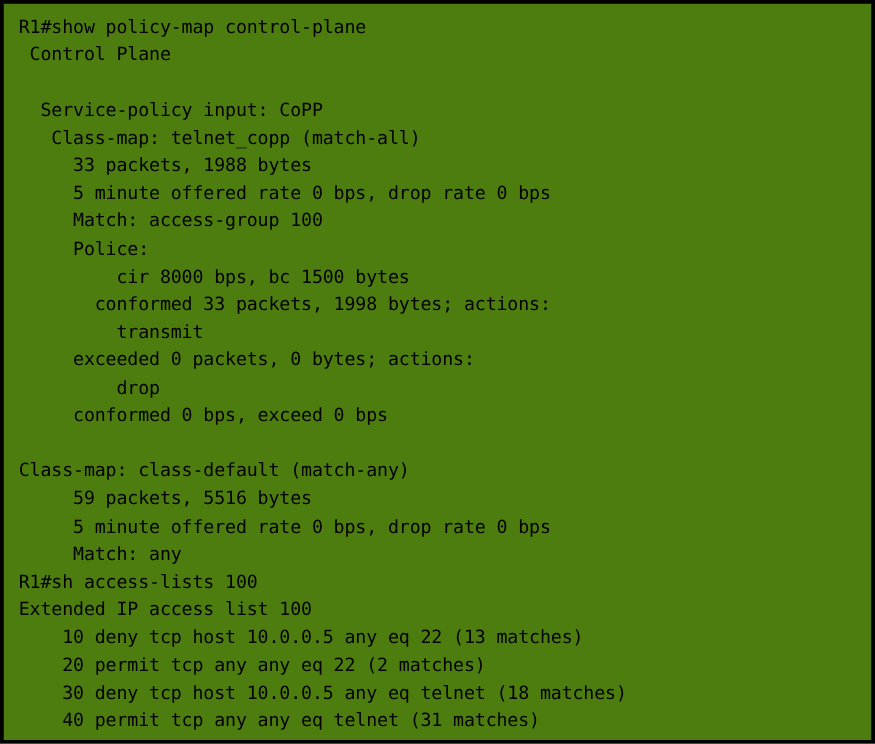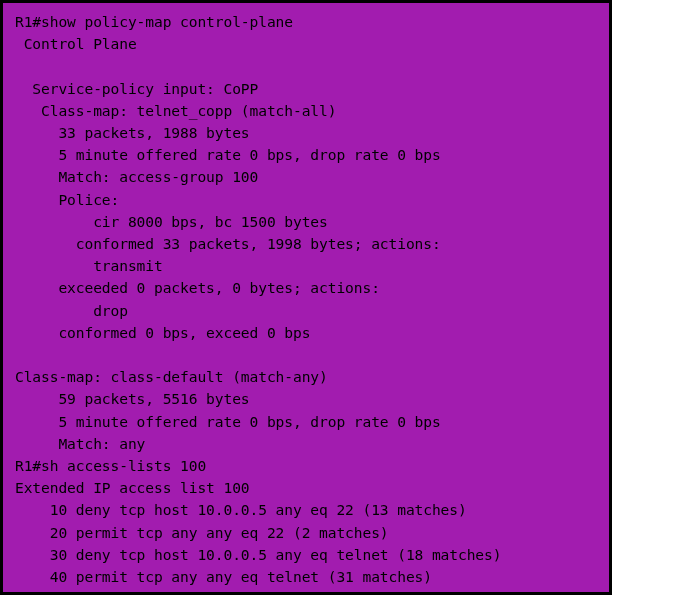--- a/index.html
+++ b/index.html
@@ -7,23 +7,23 @@
     padding: 0;
     background: #ffffff;
   }
   body {
     width: 700px;
     height: 595px;
     font-family: "DejaVu Sans Mono", monospace;
   }
   #terminal-window {
     box-sizing: border-box;
-    width: 612px;
+    width: 700px;
     height: 595px;
-    background: #a21caf;
+    background: #4d7c0f;
     border: 3px solid #000000;
     padding: 8px 10px 6px 12px;
     overflow: hidden;
   }
   #terminal-output {
     margin: 0;
     padding: 0;
     font-family: "DejaVu Sans Mono", monospace;
     font-size: 14.6px;
     line-height: 22.2px;

